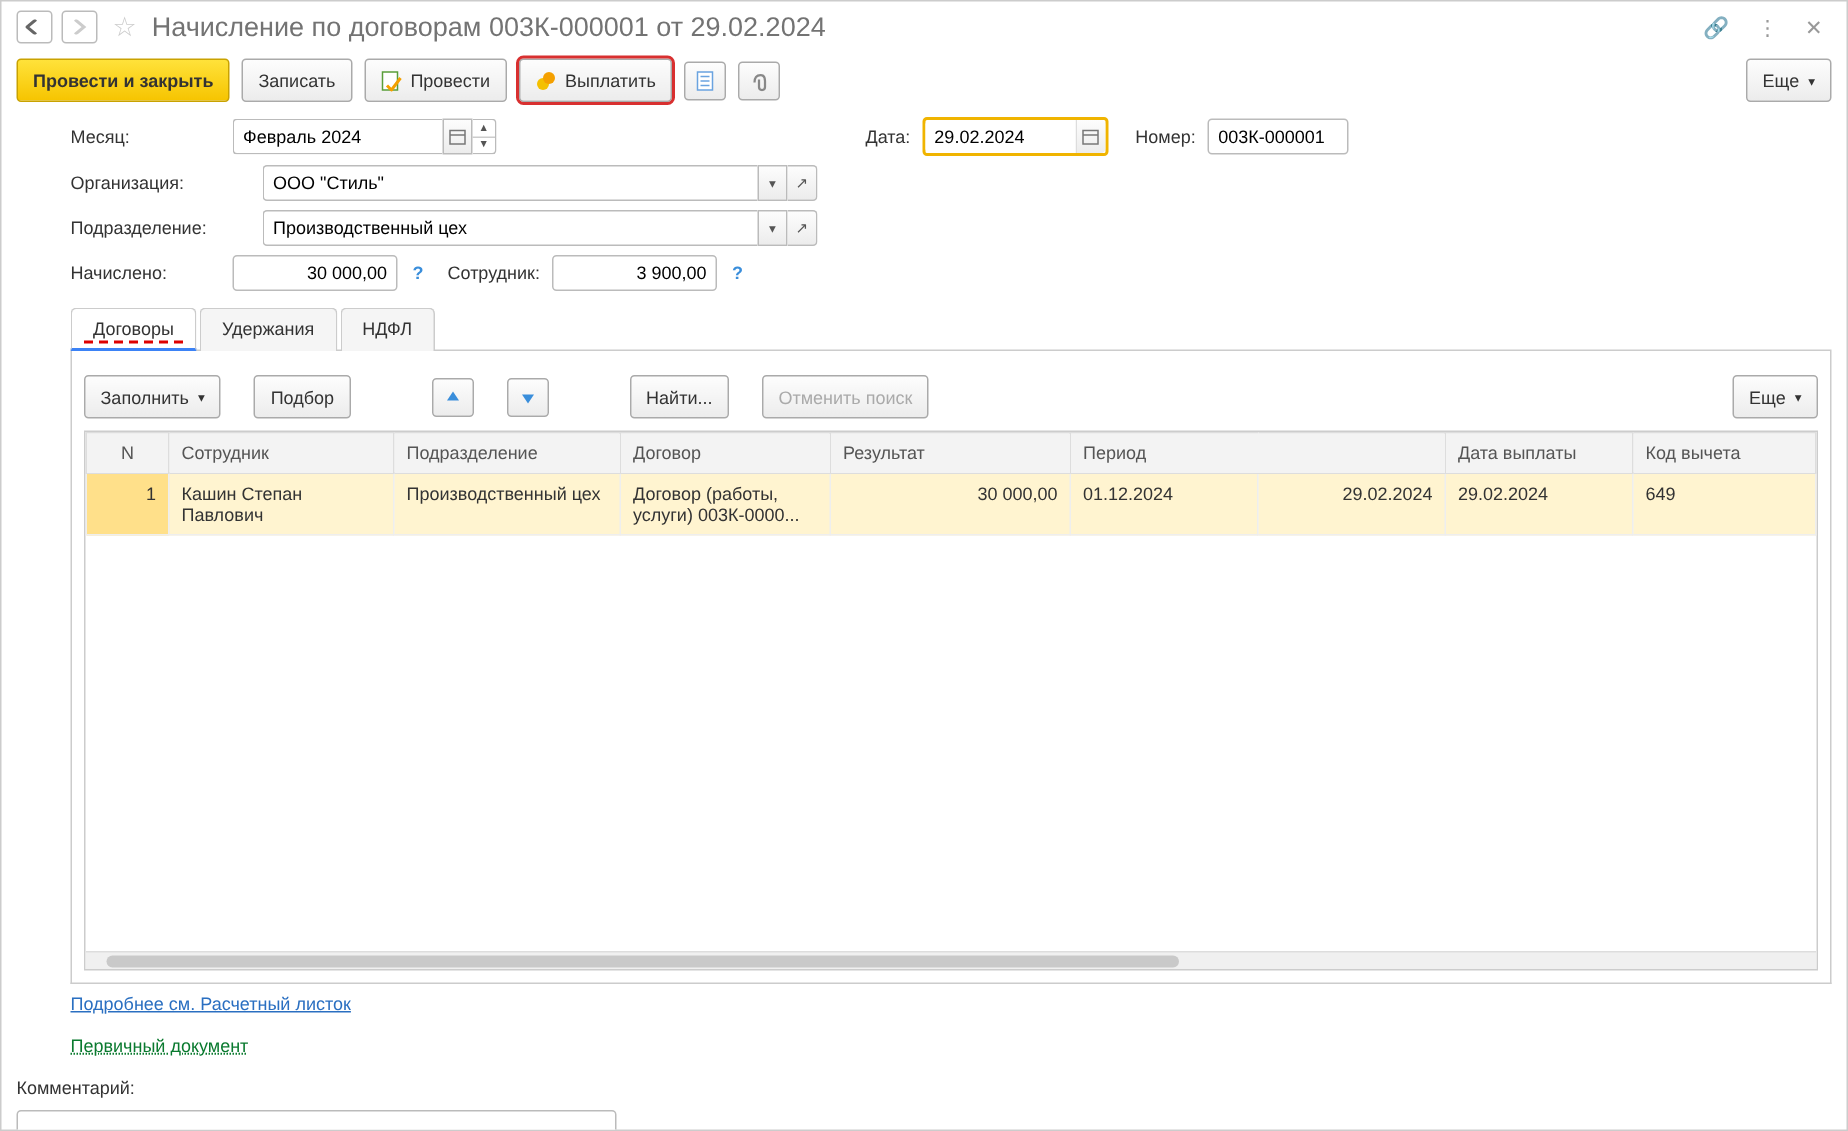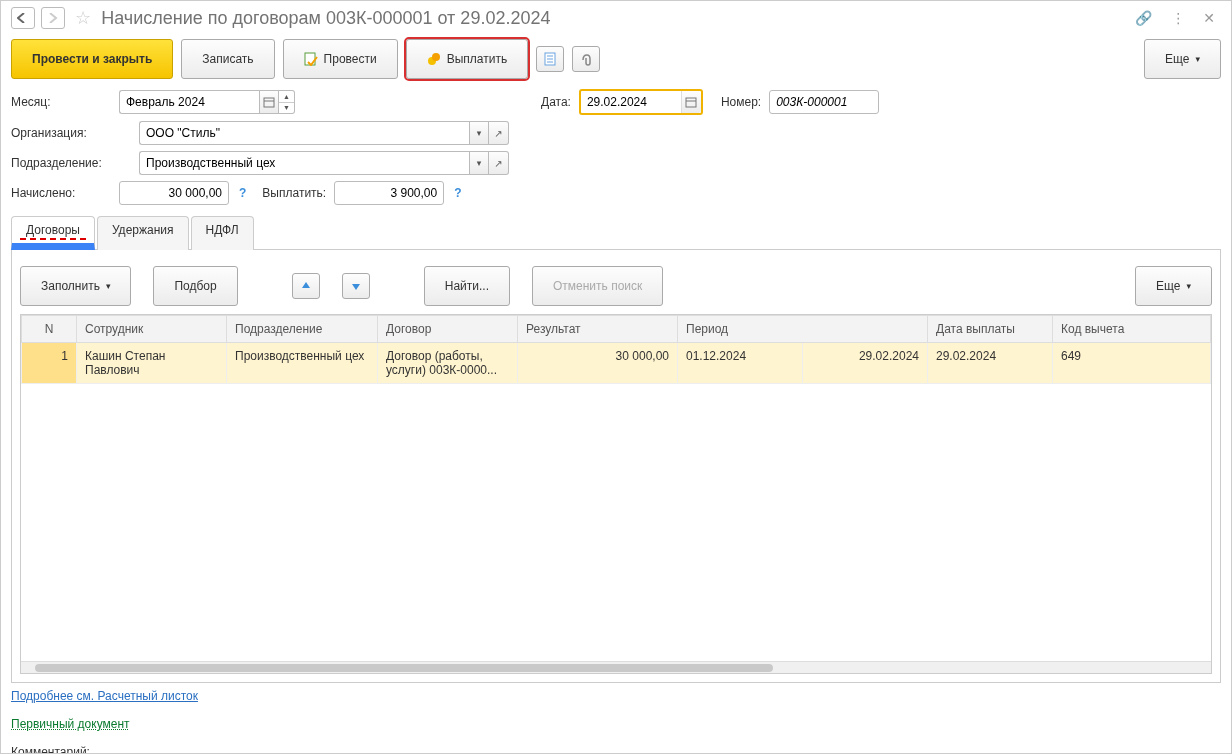--- a/index.html
+++ b/index.html
@@ -32,43 +32,43 @@
   .star-icon { color: #ccc; font-size: 18px; margin: 0 4px; }
   .title { font-size: 18px; color: #737373; flex: 1; }
   .header-right-icon { color: #999; font-size: 14px; margin: 0 6px; cursor: pointer; }
   .toolbar {
     display: flex;
     align-items: center;
     padding: 4px 10px 10px 10px;
     gap: 8px;
   }
   .btn {
-    height: 40px;
-    padding: 0 20px;
+    height: 29px;
+    padding: 0 10px;
     border: 1px solid #aaa;
     background: linear-gradient(#fdfdfd,#ececec);
     border-radius: 3px;
     display: flex; align-items: center; gap: 6px;
     font-size: 12px;
     cursor: pointer;
   }
   .btn-yellow {
     background: linear-gradient(#ffe23a,#f6c400);
     border: 1px solid #c9a200;
     font-weight: bold;
     color: #333;
   }
   .btn-highlight {
     outline: 2px solid #d83030;
   }
   .icon-btn {
     width: 28px; height: 26px; padding: 0;
     justify-content: center;
   }
-  .form-area { padding: 0 10px; }
+  .form-area { padding: 0 10px; margin-left: 36px; }
   .form-row {
     display: flex;
     align-items: center;
     gap: 8px;
     margin-bottom: 6px;
   }
   .lbl { color: #333; white-space: nowrap; }
   .lbl-w1 { width: 100px; }
   .lbl-w2 { width: 120px; }
   .input {
@@ -106,21 +106,21 @@
     border-bottom: none;
     background: #f5f5f5;
     border-radius: 4px 4px 0 0;
     margin-right: 2px;
     cursor: pointer;
     position: relative;
     top: 1px;
   }
   .tab.active {
     background: #fff;
-    border-bottom: 7px solid #3b82f6;
+    border-bottom: 2px solid #3b82f6;
   }
   .tab.active .tab-underline {
     position: absolute; left: 8px; right: 8px; bottom: 3px;
     border-bottom: 2px dashed #d00;
   }
   .tab-toolbar {
     display: flex; gap: 22px; align-items: center;
     padding: 8px 0;
   }
   .table-wrap {
@@ -271,21 +271,21 @@
     <div class="date-highlight-box">
       <input class="input" style="width: 100px;" value="29.02.2024">
       <div class="ig-btn">
         <svg width="12" height="12">
             <rect x="1" y="2" width="10" height="9" fill="none" stroke="#777"></rect>
             <line x1="1" y1="5" x2="11" y2="5" stroke="#777"></line>
           </svg>
       </div>
     </div>
     <span class="lbl" style="margin-left:10px">Номер:</span>
-    <input class="input" style="width: 110px; font-style: italic;" value="003К-000001">
+    <input class="input" style="width: 94px;" value="003К-000001">
   </div>
 
   <div class="form-row">
     <span class="lbl lbl-w2">Организация:</span>
     <div class="input-group">
       <input class="input" style="width: 330px;" value="ООО &quot;Стиль&quot;">
       <div class="ig-btn">
           <span style="font-size:9px">▾</span>
         </div>
       <div class="ig-btn">
@@ -304,21 +304,21 @@
       <div class="ig-btn">
           <span>↗</span>
         </div>
     </div>
   </div>
 
   <div class="form-row">
     <span class="lbl lbl-w1">Начислено:</span>
     <input class="input num-right" style="width: 110px;" value="30 000,00">
     <span class="help-q">?</span>
-    <span class="lbl" style="margin-left:6px">Выплатить:</span>
+    <span class="lbl" style="margin-left:6px">Сотрудник:</span>
     <input class="input num-right" style="width: 110px;" value="3 900,00">
     <span class="help-q">?</span>
   </div>
 
   <div class="tabs">
     <div class="tab active">
       <span>Договоры</span>
       <div class="tab-underline"></div>
     </div>
     <div class="tab">

